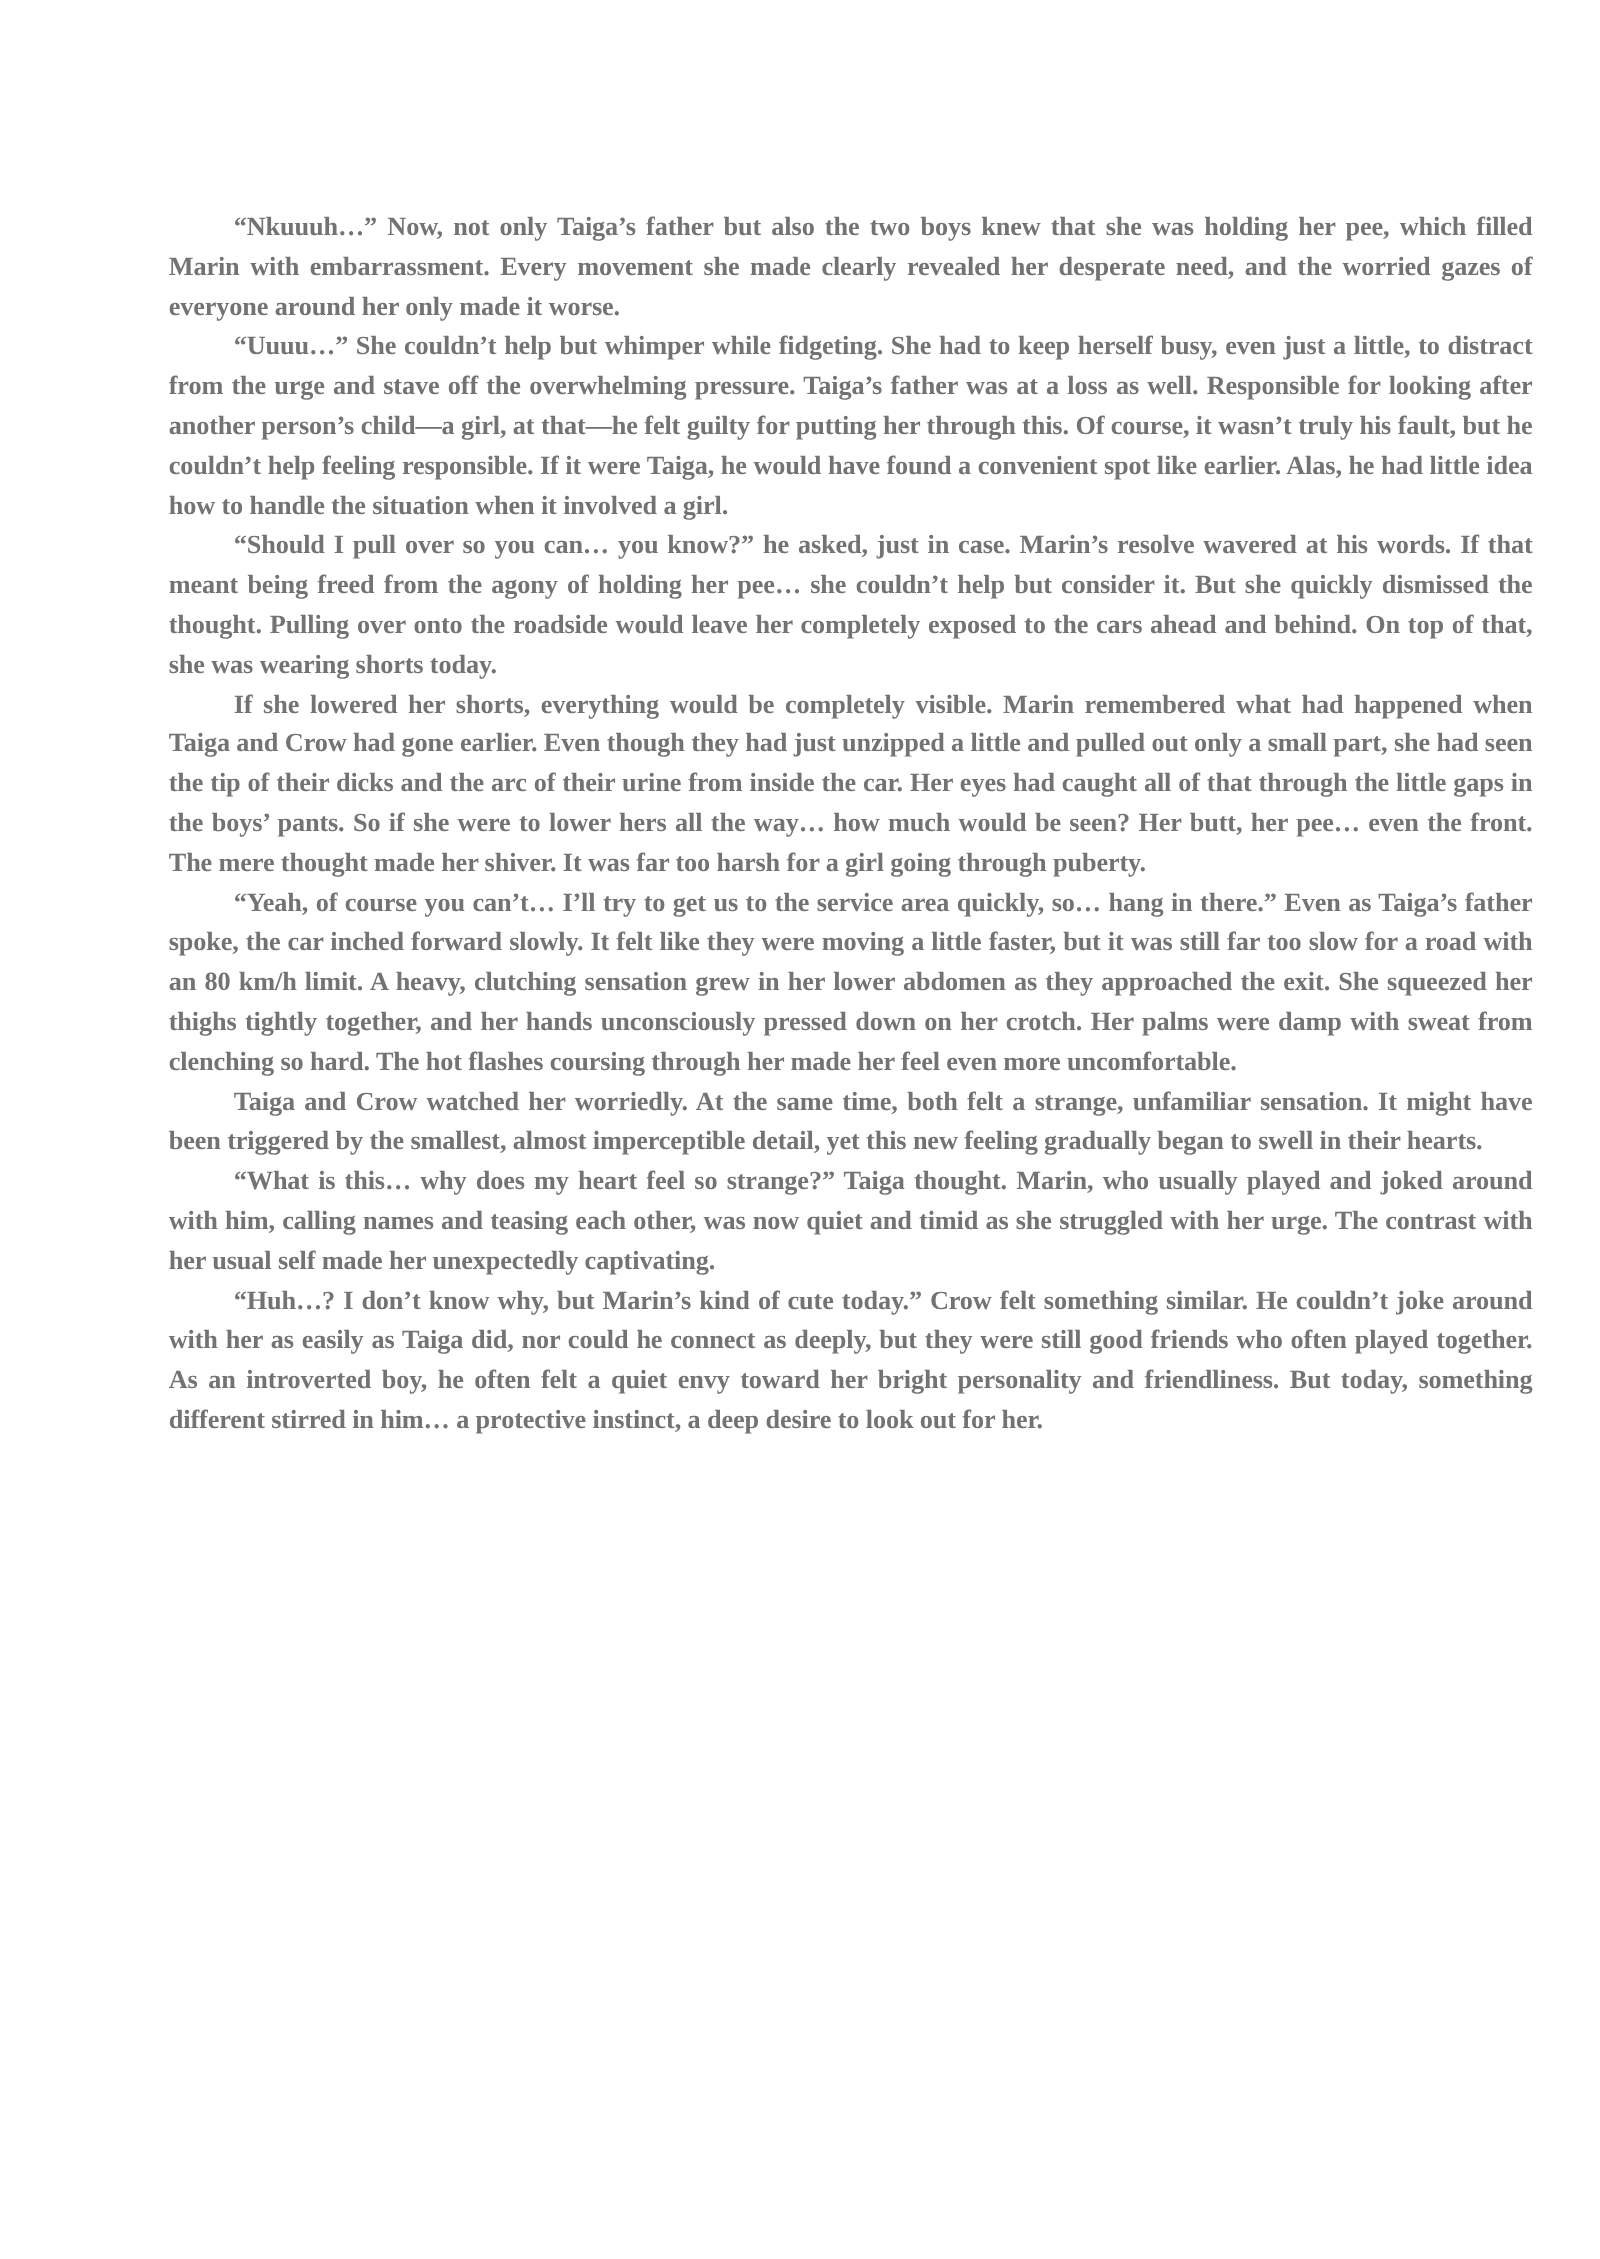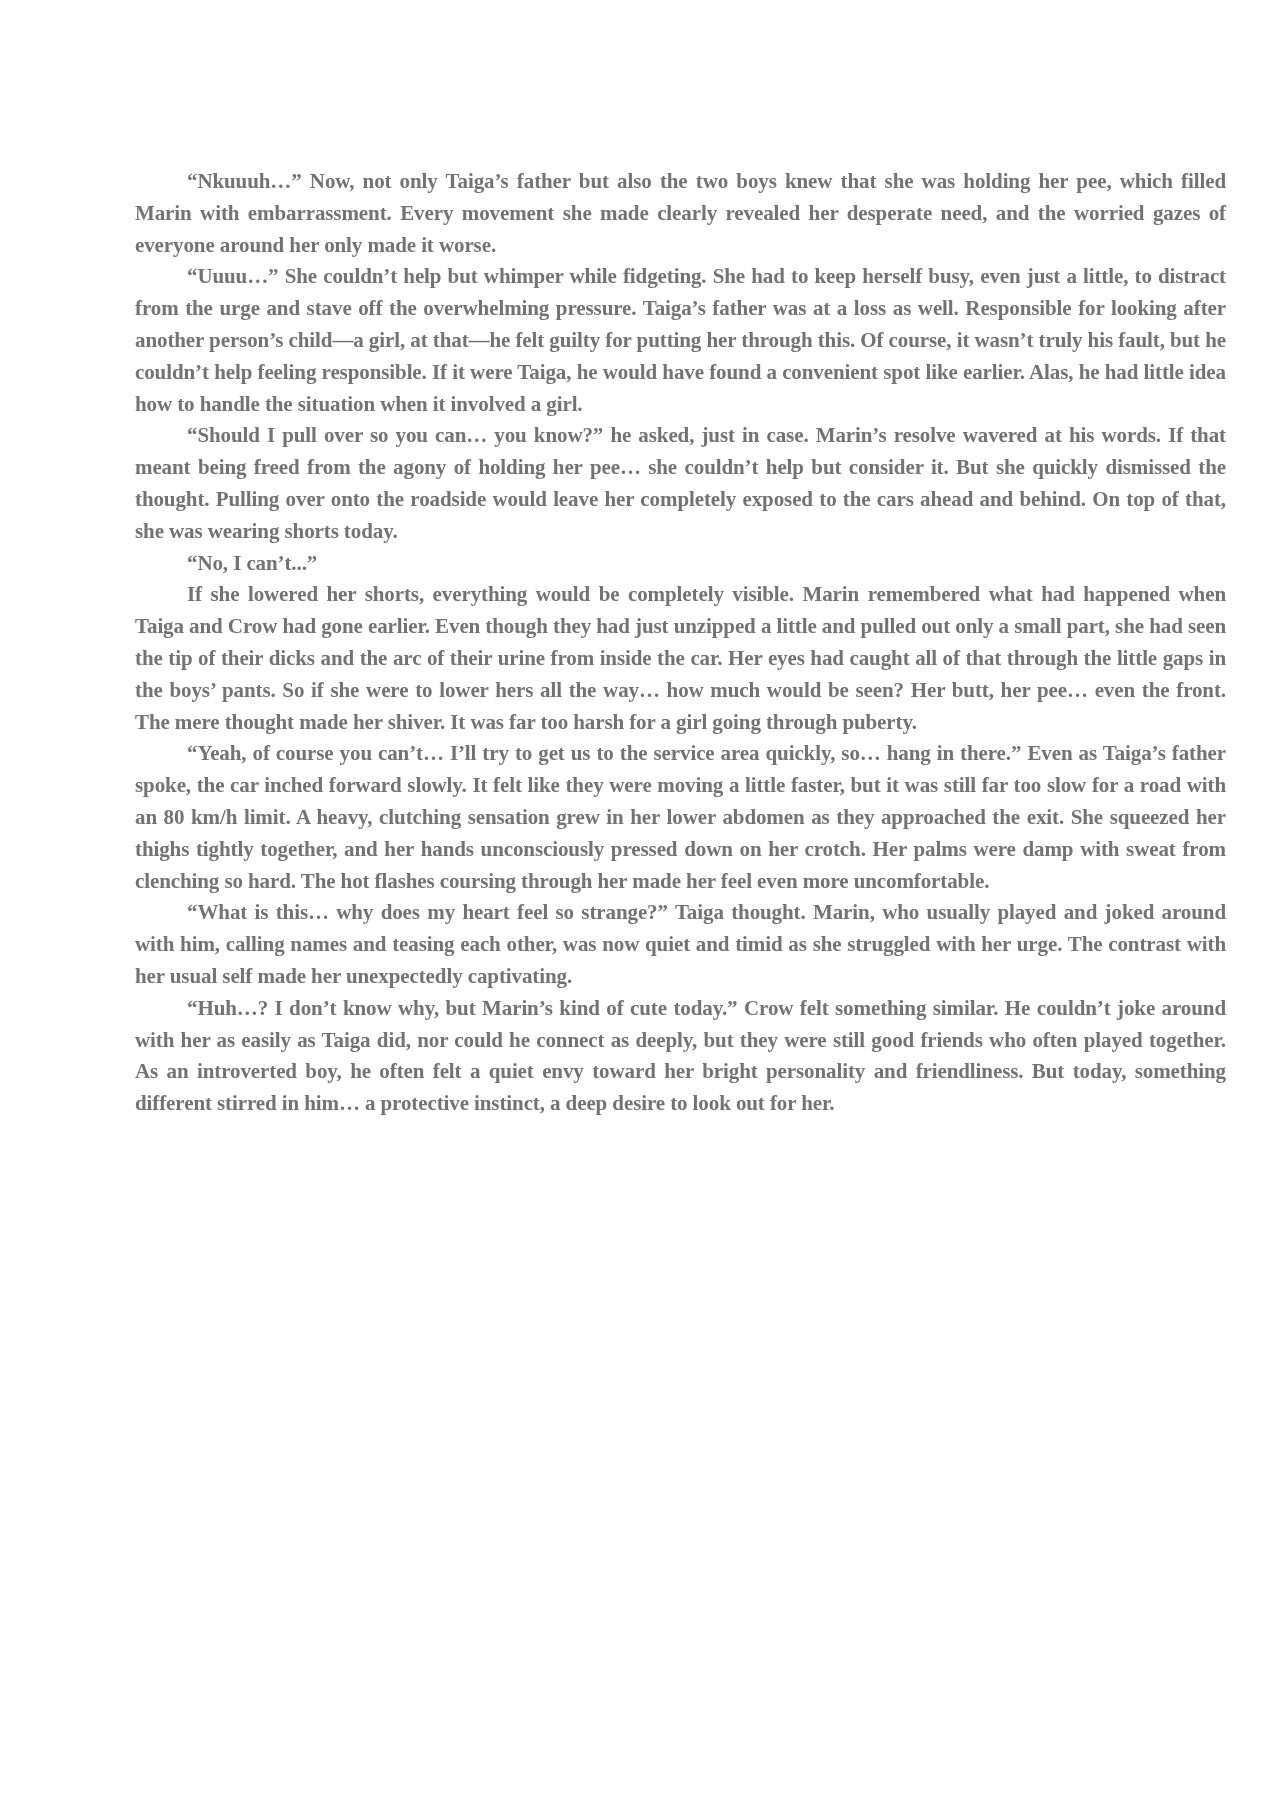--- a/index.html
+++ b/index.html
@@ -35,19 +35,19 @@
   }
 </style>
 </head>
 <body>
 
 <div class="page">
   <div class="text-block">
     <p>“Nkuuuh…” Now, not only Taiga’s father but also the two boys knew that she was holding her pee, which filled Marin with embarrassment. Every movement she made clearly revealed her desperate need, and the worried gazes of everyone around her only made it worse.</p>
     <p>“Uuuu…” She couldn’t help but whimper while fidgeting. She had to keep herself busy, even just a little, to distract from the urge and stave off the overwhelming pressure. Taiga’s father was at a loss as well. Responsible for looking after another person’s child—a girl, at that—he felt guilty for putting her through this. Of course, it wasn’t truly his fault, but he couldn’t help feeling responsible. If it were Taiga, he would have found a convenient spot like earlier. Alas, he had little idea how to handle the situation when it involved a girl.</p>
     <p>“Should I pull over so you can… you know?” he asked, just in case. Marin’s resolve wavered at his words. If that meant being freed from the agony of holding her pee… she couldn’t help but consider it. But she quickly dismissed the thought. Pulling over onto the roadside would leave her completely exposed to the cars ahead and behind. On top of that, she was wearing shorts today.</p>
-    <p>“No, I can’t...”</p>
     <p>If she lowered her shorts, everything would be completely visible. Marin remembered what had happened when Taiga and Crow had gone earlier. Even though they had just unzipped a little and pulled out only a small part, she had seen the tip of their dicks and the arc of their urine from inside the car. Her eyes had caught all of that through the little gaps in the boys’ pants. So if she were to lower hers all the way… how much would be seen? Her butt, her pee… even the front. The mere thought made her shiver. It was far too harsh for a girl going through puberty.</p>
     <p>“Yeah, of course you can’t… I’ll try to get us to the service area quickly, so… hang in there.” Even as Taiga’s father spoke, the car inched forward slowly. It felt like they were moving a little faster, but it was still far too slow for a road with an 80 km/h limit. A heavy, clutching sensation grew in her lower abdomen as they approached the exit. She squeezed her thighs tightly together, and her hands unconsciously pressed down on her crotch. Her palms were damp with sweat from clenching so hard. The hot flashes coursing through her made her feel even more uncomfortable.</p>
+    <p>Taiga and Crow watched her worriedly. At the same time, both felt a strange, unfamiliar sensation. It might have been triggered by the smallest, almost imperceptible detail, yet this new feeling gradually began to swell in their hearts.</p>
     <p>“What is this… why does my heart feel so strange?” Taiga thought. Marin, who usually played and joked around with him, calling names and teasing each other, was now quiet and timid as she struggled with her urge. The contrast with her usual self made her unexpectedly captivating.</p>
     <p>“Huh…? I don’t know why, but Marin’s kind of cute today.” Crow felt something similar. He couldn’t joke around with her as easily as Taiga did, nor could he connect as deeply, but they were still good friends who often played together. As an introverted boy, he often felt a quiet envy toward her bright personality and friendliness. But today, something different stirred in him… a protective instinct, a deep desire to look out for her.</p>
   </div>
 </div>
 
 </body></html>

